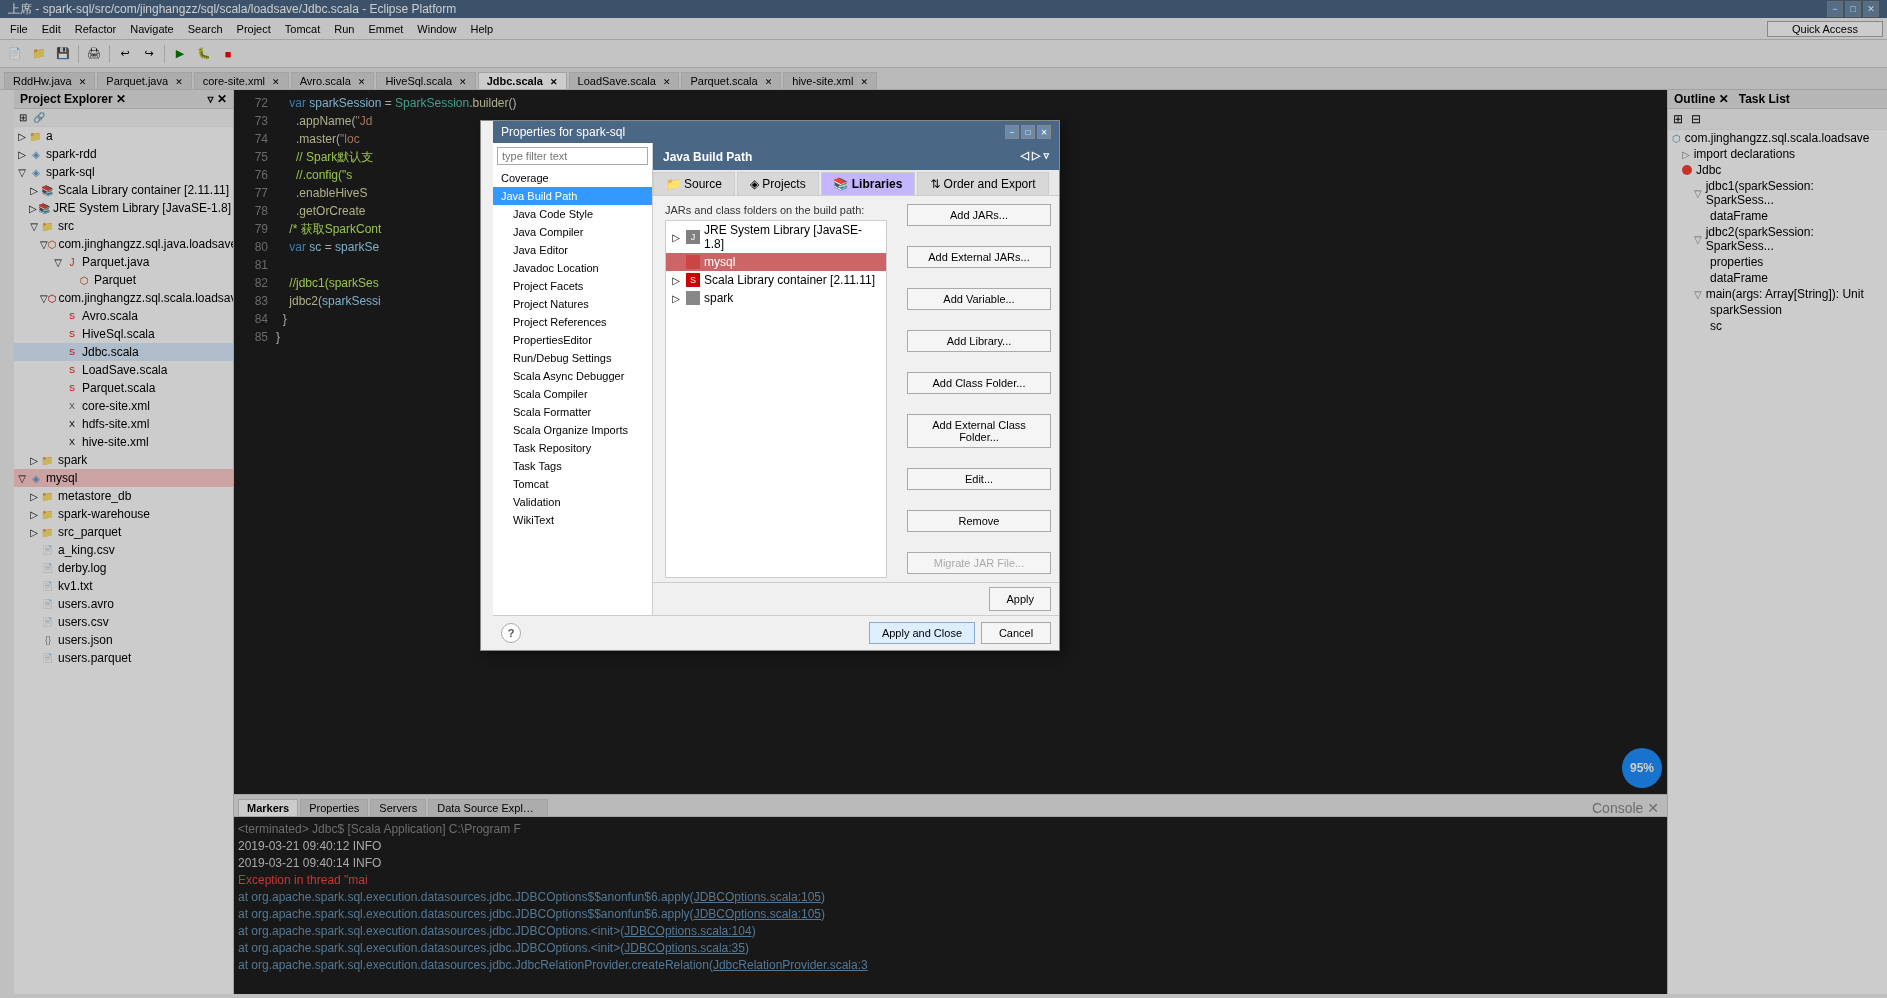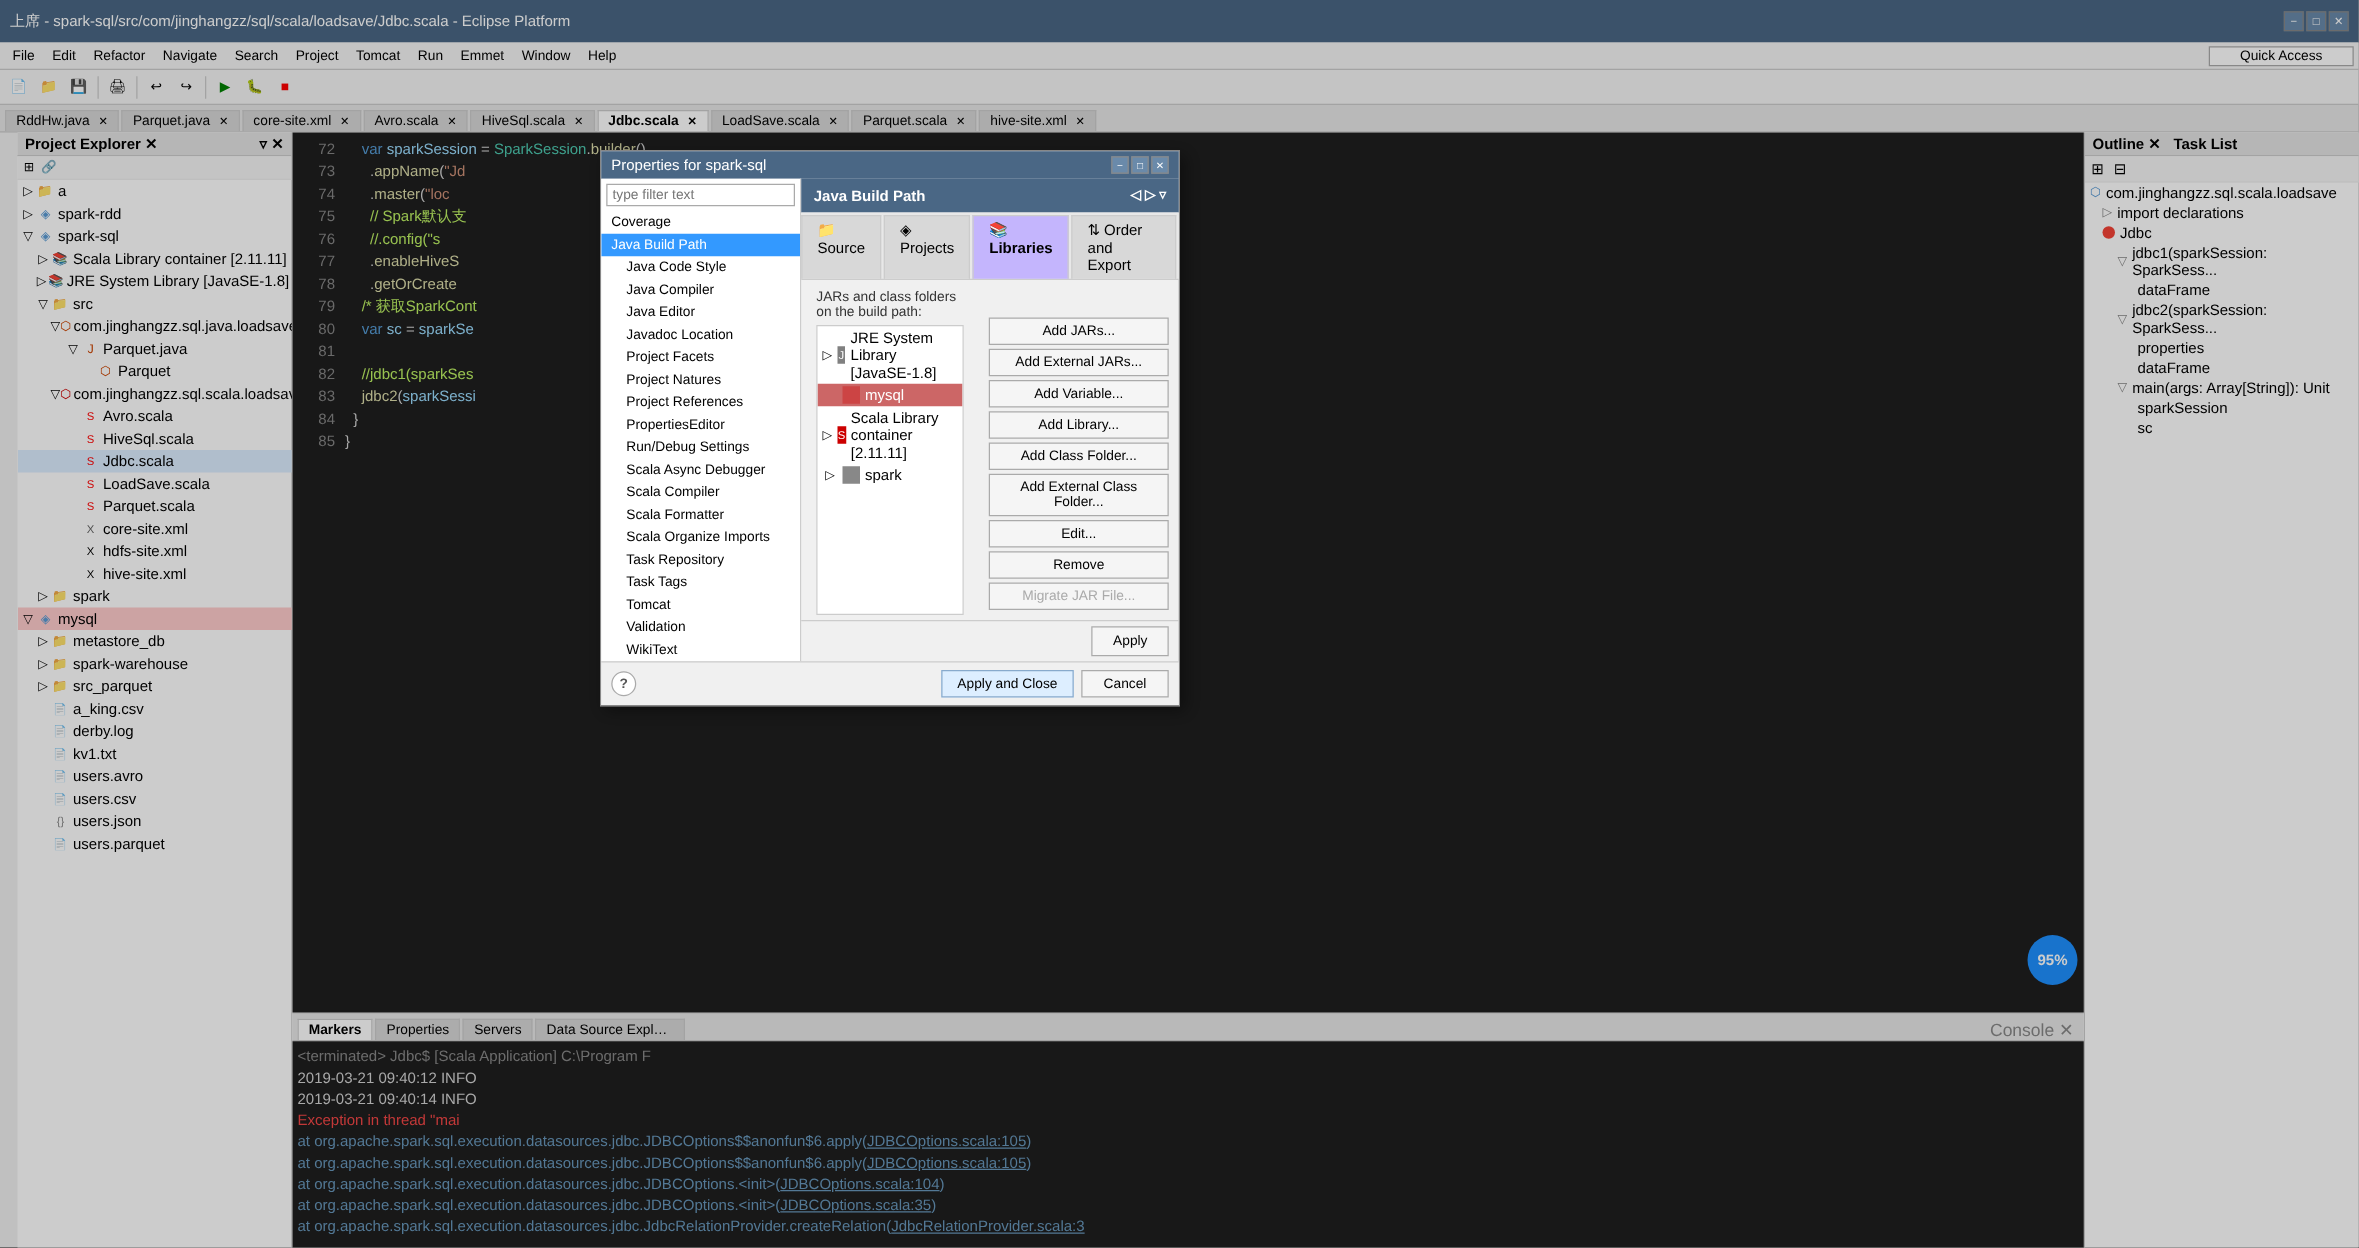--- a/index.html
+++ b/index.html
@@ -2,21 +2,21 @@
 <html><head>
   <meta charset="utf-8">
   <style>
     * { box-sizing: border-box; margin: 0; padding: 0; font-family: 'Segoe UI', Arial, sans-serif; font-size: 12px; }
     body { background: #f0f0f0; width: 1887px; height: 998px; overflow: hidden; position: relative; }
 
     
     .title-bar {
       background: #4a6785;
       color: white;
-      height: 34px;
+      height: 18px;
       display: flex;
       align-items: center;
       padding: 0 8px;
       font-size: 11px;
     }
     .title-bar-title { flex: 1; }
     .title-bar-controls { display: flex; gap: 2px; }
     .title-bar-btn {
       width: 16px; height: 16px;
       background: #6a8aaa;
@@ -214,23 +214,24 @@
       background: rgba(0,0,0,0.2);
       display: flex;
       align-items: center;
       justify-content: center;
       z-index: 100;
     }
     .dialog {
       background: #f0f0f0;
       border: 1px solid #888;
       box-shadow: 4px 4px 12px rgba(0,0,0,0.4);
-      width: 464px;
+      width: 580px;
       display: flex;
       flex-direction: column;
+      padding-left: 12px;
     }
     .dialog-title-bar {
       background: #4a6785;
       color: white;
       padding: 4px 8px;
       display: flex;
       align-items: center;
       justify-content: space-between;
       font-size: 11px;
     }
@@ -288,25 +289,24 @@
       align-items: center;
       padding: 2px 4px;
       font-size: 11px;
       cursor: pointer;
     }
     .build-path-item.selected { background: #ffaaaa; }
     .build-path-item .expand { width: 12px; text-align: center; font-size: 10px; }
     .dialog-right-buttons {
       display: flex;
       flex-direction: column;
-      gap: 3px;
+      gap: 20px;
       padding: 8px;
       width: 160px;
       flex-shrink: 0;
-      justify-content: flex-end;
     }
     .dialog-action-btn {
       background: #f5f5f5;
       border: 1px solid #aaa;
       padding: 4px 8px;
       font-size: 11px;
       cursor: pointer;
       text-align: center;
     }
     .dialog-action-btn.disabled { color: #aaa; cursor: default; }

